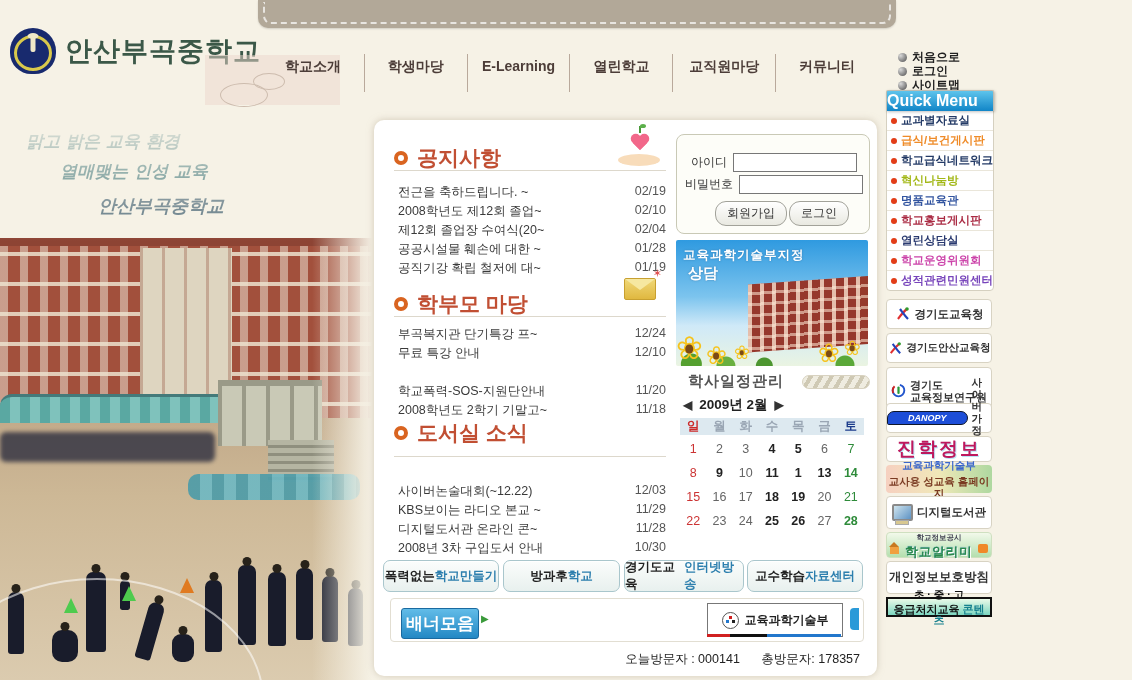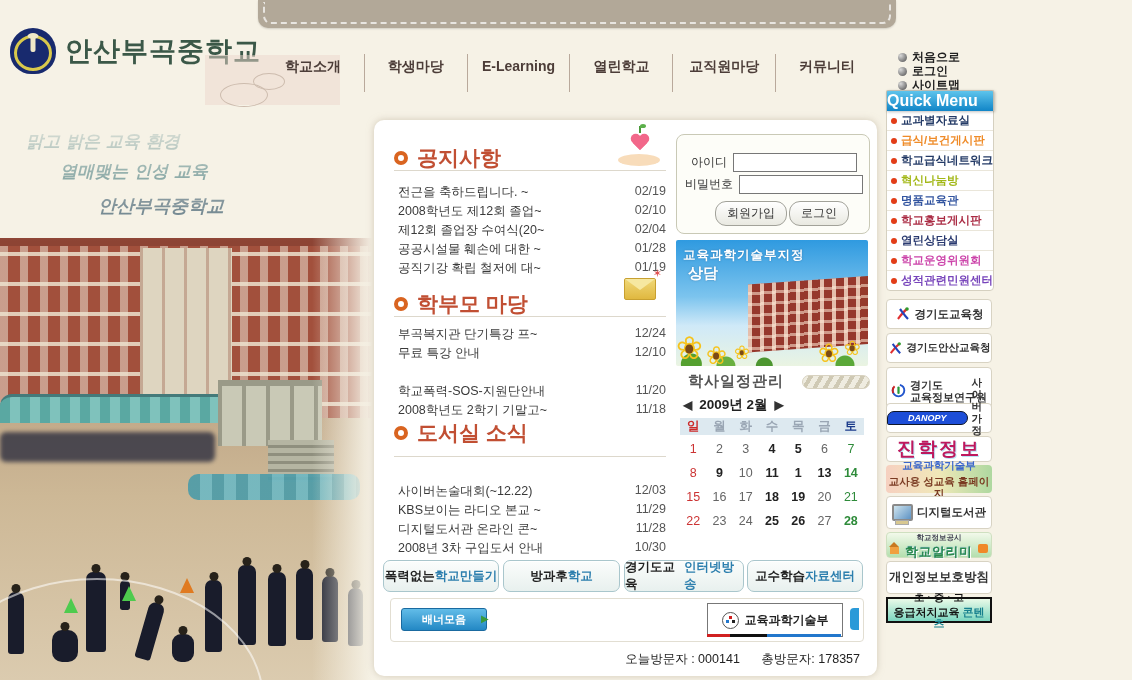--- a/index.html
+++ b/index.html
@@ -173,22 +173,22 @@
   .cal-cell[data-type="event"]{color:#222;font-weight:bold}
 
   
   .ql-btn{position:absolute;top:440px;height:30px;border:1px solid #a9c6cc;border-radius:7px;cursor:pointer;
     background:linear-gradient(180deg,#fbfdfc,#e8f0ee);box-shadow:inset 0 1px 0 #fff;
     display:flex;align-items:center;justify-content:center;font-size:12.5px;font-weight:bold}
   .ql-btn .p{color:#222}.ql-btn .s{color:#2d7fae}
 
   
   #strip{position:absolute;left:16px;top:478px;width:472px;height:42px;background:#fff;border:1px solid #e2ded2;border-radius:4px}
-  #banner-btn{position:absolute;left:10px;top:9px;padding:3px 20px;cursor:pointer;
-    background:linear-gradient(180deg,#62bce8,#2388c4);color:#fff;font-size:11px;font-weight:bold;
+  #banner-btn{position:absolute;left:10px;top:9px;padding:3px 4px;cursor:pointer;
+    background:linear-gradient(180deg,#62bce8,#2388c4);color:#fff;font-size:17px;font-weight:bold;
     border:1px solid #1a6aa0;border-radius:3px}
   #banner-arrow{position:absolute;left:90px;top:14px;color:#3a9a3a;font-size:10px}
   #mest{position:absolute;left:316px;top:4px;width:134px;height:32px;border:1px solid #777;background:#fff;cursor:pointer;
     display:flex;align-items:center;justify-content:center;gap:6px;font-size:12px;font-weight:bold;color:#222}
   .mest-logo{width:15px;height:15px;border:1.5px solid #555;border-radius:50%;position:relative;flex:none}
   .mest-logo::before{content:"";position:absolute;left:6px;top:3px;width:3px;height:3px;background:#d02020;
     box-shadow:-3px 4px 0 #2277cc,3px 4px 0 #222}
   .mest-bar{position:absolute;left:-1px;bottom:-1px;width:134px;height:3px;
     background:linear-gradient(90deg,#d02020 0 17%,#101010 17% 45%,#2277cc 45% 100%)}
   #strip-mini{position:absolute;left:459px;top:9px;width:9px;height:22px;background:#2a9ad8;border-radius:4px 0 0 4px}
@@ -548,18 +548,18 @@
 </div>
 <div class="sb-banner" id="bn-alrimi" style="top:532px;height:26px">
   <span class="small">학교정보공시</span>
   <span class="main">학교알리미</span>
   <span class="alrimi-house"></span>
   <span class="alrimi-badge"></span>
 </div>
 <div class="sb-banner" style="top:561px;height:33px;font-size:12.5px">
   <span>개인정보보호방침</span>
 </div>
-<div class="sb-banner" id="bn-firstaid" style="top:597px;height:26px">
+<div class="sb-banner" id="bn-firstaid" style="top:597px;height:20px">
   <span class="l1">초 · 중 · 고</span>
   <span class="l2">
     <span class="a">응급처치교육 </span><span class="b">콘텐츠</span>
   </span>
 </div>
 
 </body></html>

